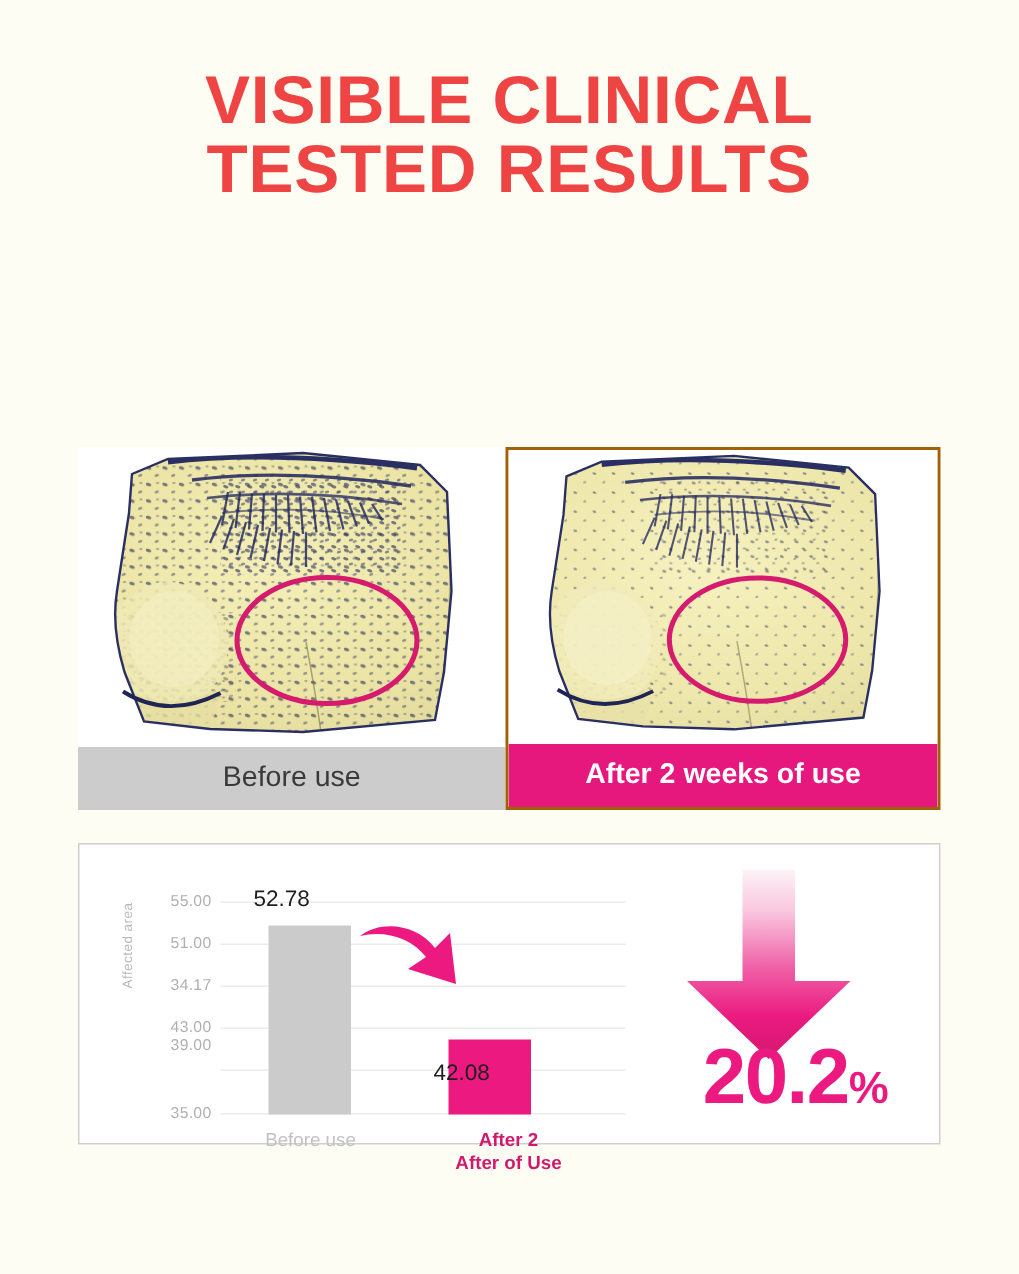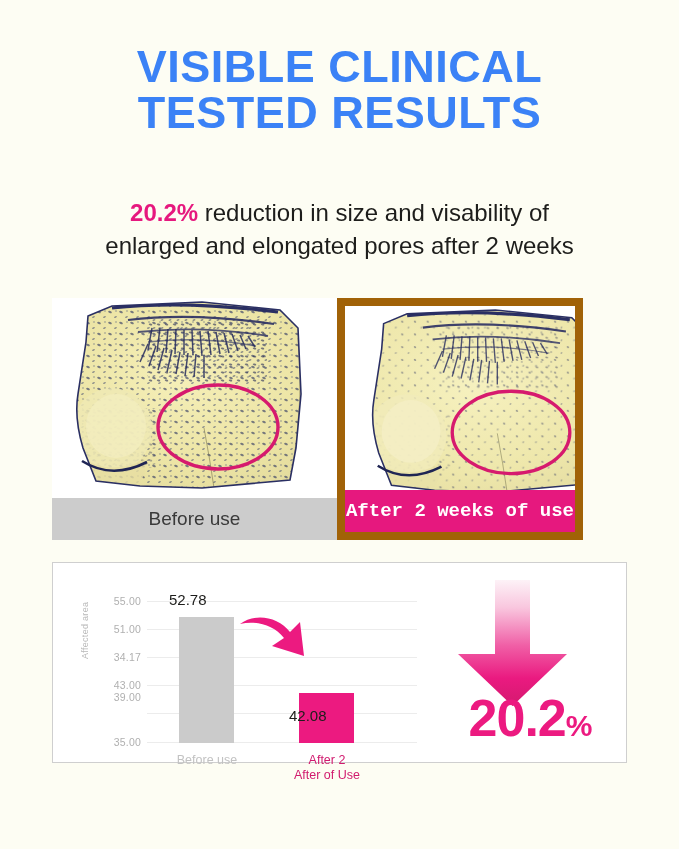--- a/index.html
+++ b/index.html
@@ -9,21 +9,21 @@
     font-family:"Liberation Sans", sans-serif;
     overflow:hidden;
     position:relative;
   }
   .page{position:relative;width:679px;height:849px;}
 
   
   .headline{
     position:absolute;left:0;top:44px;width:679px;
     text-align:center;
-    color:#3b82f6;
+    color:#ef4444;
     font-weight:bold;
     font-size:45px;
     line-height:1.03;
     letter-spacing:0.5px;
   }
   .headline .l2{display:block;}
 
   
   .subtitle{
     position:absolute;left:40px;top:196px;width:599px;
@@ -33,21 +33,21 @@
     line-height:1.38;
   }
   .subtitle .pct{color:#e6187e;font-weight:bold;}
 
   
   .compare{
     position:absolute;left:52px;top:298px;width:575px;height:242px;
   }
   .panel{position:absolute;top:0;height:242px;overflow:hidden;background:#ffffff;}
   .panel-left{left:0;width:285px;}
-  .panel-right{left:285px;width:246px;box-sizing:border-box;border:8px solid #a16207;font-family:Liberation Mono, monospace;}
+  .panel-right{left:285px;width:290px;box-sizing:border-box;border:2px solid #a16207;}
 
   .skinwrap{position:absolute;left:0;top:0;right:0;height:200px;overflow:hidden;background:#fff;}
   .panel-right .skinwrap{height:196px;}
 
   .caption{
     position:absolute;left:0;bottom:0;width:100%;height:42px;
     display:flex;align-items:center;justify-content:center;
     font-size:19px;
     box-sizing:border-box;
   }
@@ -73,45 +73,41 @@
   }
   .gridline{position:absolute;left:94px;width:270px;height:1px;background:#ececec;}
   .bar{position:absolute;}
   .bar-before{background:#cbcbcb;}
   .bar-after{background:#ec1a80;}
   .barval{
     position:absolute;text-align:left;font-size:15px;color:#1d1d1b;
   }
   .xlab{position:absolute;text-align:center;font-size:12.5px;line-height:1.22;}
   .xlab-before{color:#c2c2c2;}
-  .xlab-after{color:#d11a6e;font-weight:normal;}
+  .xlab-after{color:#d11a6e;font-weight:bold;margin-left:12px;}
 
   .curvearrow{position:absolute;left:238px;top:608px;}
   .bigarrow{position:absolute;left:455px;top:578px;}
   .bigpct{
     position:absolute;left:430px;top:692px;width:200px;
     text-align:center;color:#ec1a80;font-weight:bold;
     font-size:52px;line-height:1;letter-spacing:-1px;
   }
   .bigpct .sm{font-size:30px;font-weight:bold;}
 </style>
 </head>
 <body>
 
 <div class="page">
 
   <div class="headline">
     <span>VISIBLE CLINICAL</span>
     <span class="l2">TESTED RESULTS</span>
   </div>
 
-  <div class="subtitle">
-    <span class="pct">20.2%</span><span> reduction in size and visability of</span><br>
-    <span>enlarged and elongated pores after 2 weeks</span>
-  </div>
 
   <div class="compare">
 
     <div class="panel panel-left">
       <div class="skinwrap">
         <svg width="285" height="200" viewBox="0 0 285 200">
           <defs>
             <radialGradient id="skinGradA" cx="45%" cy="40%" r="75%">
               <stop offset="0%" stop-color="#f5efb8"></stop>
               <stop offset="60%" stop-color="#ece4a4"></stop>

